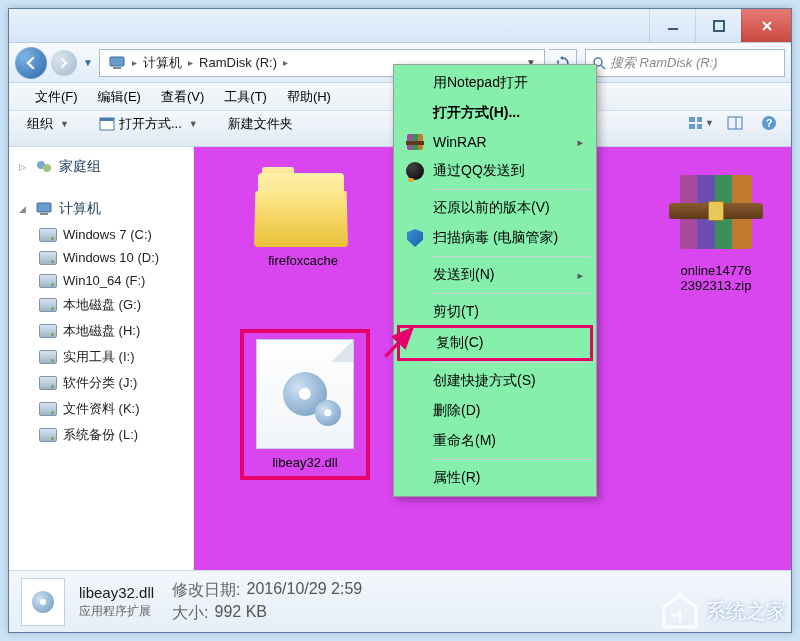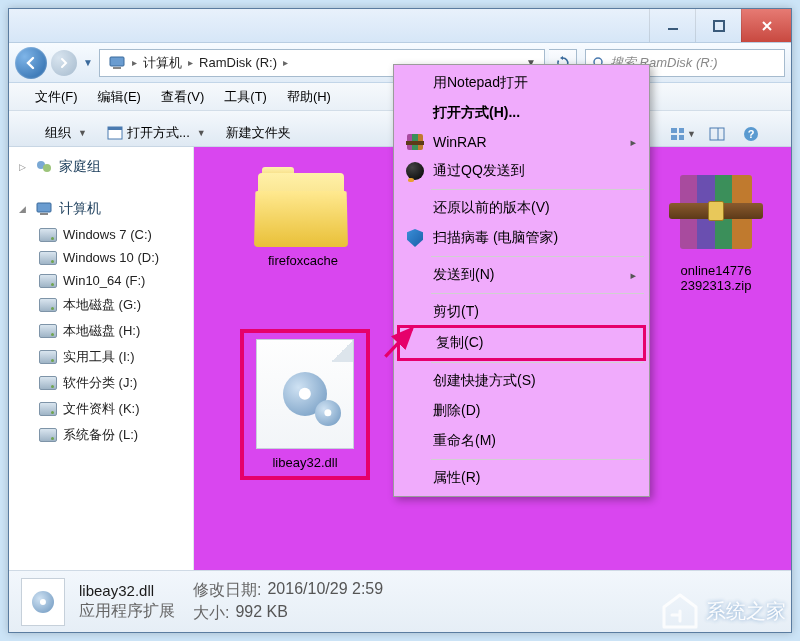--- a/index.html
+++ b/index.html
@@ -20,21 +20,21 @@
 .nav-dd { width: 14px; display: flex; align-items: center; justify-content: center; color: #3a6a9c; font-size: 10px; }
 .breadcrumb { flex: 1; height: 28px; background: #fff; border: 1px solid #a6bbce; display: flex; align-items: center; padding: 0 4px; gap: 2px; font-size: 13px; color: #222; }
 .bc-item { padding: 2px 4px; display: flex; align-items: center; gap: 4px; }
 .bc-sep { color: #666; font-size: 10px; }
 .bc-refresh { width: 28px; height: 28px; display: flex; align-items: center; justify-content: center; border: 1px solid #a6bbce; border-left: none; background: linear-gradient(to bottom,#fafcff,#e8eef5); }
 .search-box { width: 200px; height: 28px; background: #fff; border: 1px solid #a6bbce; display: flex; align-items: center; padding: 0 6px; color: #888; font-style: italic; font-size: 13px; margin-left: 4px; }
 
 .menubar { height: 28px; background: linear-gradient(to bottom,#f6f9fc,#e9f0f7); display: flex; align-items: center; padding: 0 18px; gap: 4px; border-bottom: 1px solid #d2dde8; font-size: 13px; }
 .menu-item { padding: 3px 8px; cursor: default; }
 
-.toolbar { height: 36px; background: linear-gradient(to bottom,#f4f8fc,#dfe9f3); display: flex; align-items: flex-end; padding: 0 26px; border-bottom: 1px solid #c8d6e4; font-size: 13px; }
+.toolbar { height: 36px; background: linear-gradient(to bottom,#f4f8fc,#dfe9f3); display: flex; align-items: flex-start; padding: 0 8px; gap: 10px; border-bottom: 1px solid #c8d6e4; font-size: 13px; }
 .tool-btn { padding: 4px 10px; display: flex; align-items: center; gap: 4px; cursor: default; }
 .tool-dd { font-size: 9px; color: #555; margin-left: 3px; }
 .tool-right { margin-left: auto; display: flex; gap: 6px; align-items: center; }
 .tool-icon-btn { width: 28px; height: 24px; display: flex; align-items: center; justify-content: center; border: 1px solid transparent; }
 
 .content { flex: 1; display: flex; min-height: 0; }
 .sidebar { width: 185px; background: #fff; border-right: 1px solid #e1e7ed; overflow-y: auto; padding: 6px 2px; }
 .side-section { margin-bottom: 14px; }
 .side-heading { display: flex; align-items: center; gap: 6px; padding: 5px 8px; font-size: 14px; color: #1a3c5a; }
 .side-heading .exp { font-size: 9px; color: #888; width: 10px; }
@@ -58,41 +58,41 @@
 .gear.big { width: 44px; height: 44px; }
 .gear.small { width: 26px; height: 26px; position: absolute; right: -14px; bottom: -10px; }
 .gear::before { content:''; position:absolute; inset: -6px; background: repeating-conic-gradient(#6a94bd 0 22deg, transparent 22deg 45deg); border-radius: 50%; z-index: -1; -webkit-mask: radial-gradient(circle, transparent 42%, black 44%); }
 .gear::after { content:''; position:absolute; top:50%; left:50%; width:28%; height:28%; transform:translate(-50%,-50%); background:#fff; border-radius:50%; }
 
 .rar-icon { width: 86px; height: 90px; position: relative; display: flex; align-items: center; justify-content: center; }
 .rar-books { width: 72px; height: 74px; background: linear-gradient(to right,#a84b9e 0 24%,#6a4fb0 24% 48%,#3b8f5a 48% 72%,#c07a2e 72% 100%); border-radius: 3px; position: relative; }
 .rar-belt { position:absolute; top: 40%; left: -4px; right: -4px; height: 16px; background: linear-gradient(to bottom,#8a5a2e,#5d3a18); border-radius: 3px; }
 .rar-buckle { position:absolute; top:38%; left:50%; transform:translateX(-50%); width:16px; height:20px; background:#e8c85a; border:1px solid #9b7a20; border-radius:2px; }
 
-.ctx-menu { position: absolute; top: 64px; left: 393px; width: 257px; background: #f0abfc; border: 1px solid #9b9b9b; box-shadow: 3px 3px 8px rgba(0,0,0,0.3); font-size: 14px; padding: 3px; z-index: 50; }
+.ctx-menu { position: absolute; top: 64px; left: 393px; width: 204px; background: #86efac; border: 1px solid #9b9b9b; box-shadow: 3px 3px 8px rgba(0,0,0,0.3); font-size: 14px; padding: 3px; z-index: 50; }
 .ctx-item { padding: 6px 24px 6px 36px; display: flex; align-items: center; gap: 8px; white-space: nowrap; cursor: default; position: relative; }
 .ctx-item.bold { font-weight: bold; }
 .ctx-item.highlighted-menu { border: 3px solid #e6006b; margin: -2px 0; }
 .ctx-sep { height: 1px; background: #d0d0d0; margin: 3px 2px 3px 34px; }
 .ctx-sub { position: absolute; right: 10px; font-size: 11px; color: #555; }
 .ctx-icon { position:absolute; left: 8px; width: 20px; height: 20px; display: flex; align-items: center; justify-content: center; }
 .ctx-rar-i { width: 16px; height: 16px; background: linear-gradient(to right,#a84b9e 0 33%,#3b8f5a 33% 66%,#c07a2e 66% 100%); border-radius: 2px; position:relative;}
 .ctx-rar-i::after{content:'';position:absolute;top:45%;left:-1px;right:-1px;height:4px;background:#5d3a18;}
 .ctx-qq-i { width:18px; height:18px; border-radius:50%; background:radial-gradient(circle at 35% 30%,#444,#000); position:relative;}
 .ctx-qq-i::after{content:'';position:absolute;bottom:-2px;left:2px;width:6px;height:4px;background:#e8a030;border-radius:40%;}
 .ctx-shield-i { width:16px; height:18px; background:linear-gradient(to bottom right,#3a8fd8,#1a5fa8); clip-path: polygon(50% 0,100% 18%,100% 60%,50% 100%,0 60%,0 18%);}
 
 .arrow-annotation { position: absolute; top: 322px; left: 380px; width: 40px; height: 40px; z-index: 60; pointer-events: none; }
 
 .details-pane { height: 62px; background: linear-gradient(to bottom,#f2f7fc,#e6eef6); border-top: 1px solid #cfdae5; display: flex; align-items: center; padding: 6px 12px; gap: 14px; font-size: 13px; }
 .dp-icon { width: 44px; height: 48px; background:#fff; border:1px solid #c6d0da; display:flex; align-items:center; justify-content:center;}
 .dp-gear { width:22px; height:22px; }
 .dp-text { display: flex; flex-direction: column; gap: 2px; }
 .dp-name { font-size: 15px; color: #1a1a1a; }
-.dp-type { font-size: 16px; color: #666; }
+.dp-type { font-size: 12px; color: #666; }
 .dp-meta { display: flex; flex-direction: column; gap: 2px; font-size: 16px; color: #555; margin-left: 4px;}
 .dp-row { display: flex; gap: 6px; }
 .dp-label { color: #666; }
 
 .watermark { position: absolute; bottom: 12px; right: 14px; display: flex; align-items: center; gap: 6px; color: #fff; font-size: 20px; z-index: 100; opacity: 0.85; text-shadow: 0 0 4px rgba(0,80,160,0.6);}
 .wm-logo { width: 40px; height: 36px; }
 </style>
 </head>
 <body>
 

